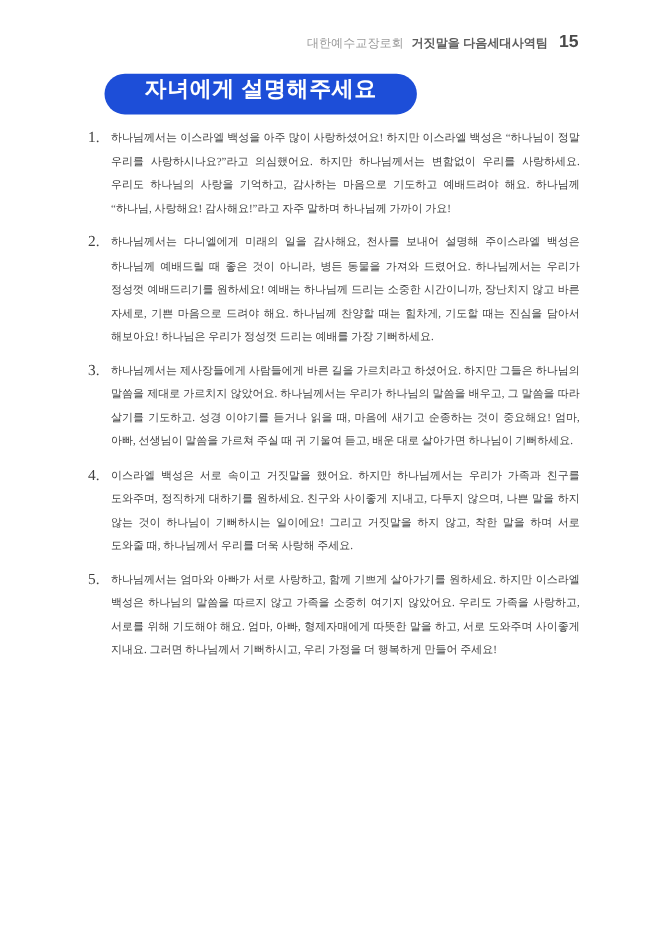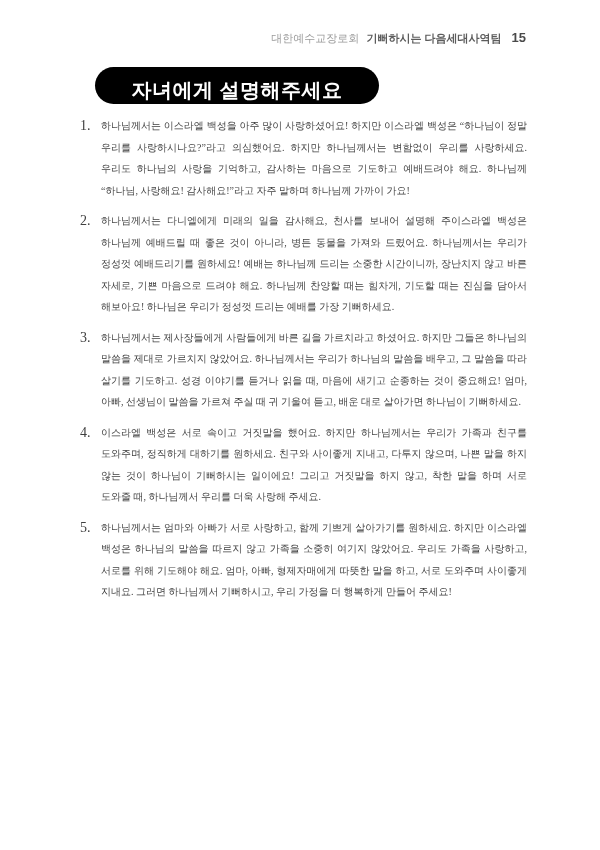--- a/index.html
+++ b/index.html
@@ -25,33 +25,33 @@
     color: #9a9a9a;
   }
   .header .team {
     font-weight: 700;
     color: #5c5c5c;
     margin-left: 4px;
   }
   .header .pagenum {
     font-weight: 700;
     color: #4a4a4a;
-    font-size: 13px;
+    font-size: 16px;
     margin-left: 7px;
   }
   .badge {
     position: absolute;
     top: 67px;
     left: 95px;
     width: 284px;
     height: 37px;
     border-radius: 18.5px;
-    background: #000000;
+    background: #1d4ed8;
     display: flex;
-    align-items: flex-end;
+    align-items: flex-start;
     justify-content: center;
   }
   .badge-label {
     font-family: "Liberation Sans", sans-serif;
     color: #ffffff;
     font-weight: 700;
     font-size: 20px;
     letter-spacing: 0.5px;
     white-space: nowrap;
   }
@@ -81,21 +81,21 @@
     word-break: keep-all;
   }
 </style>
 </head>
 <body>
 
 <div class="page">
 
   <div class="header">
     <span class="org">대한예수교장로회</span>
-    <span class="team">기뻐하시는 다음세대사역팀</span>
+    <span class="team">거짓말을 다음세대사역팀</span>
     <span class="pagenum">15</span>
   </div>
 
   <div class="badge">
     <span class="badge-label">자녀에게 설명해주세요</span>
   </div>
 
   <div class="list">
 
     <div class="item">

